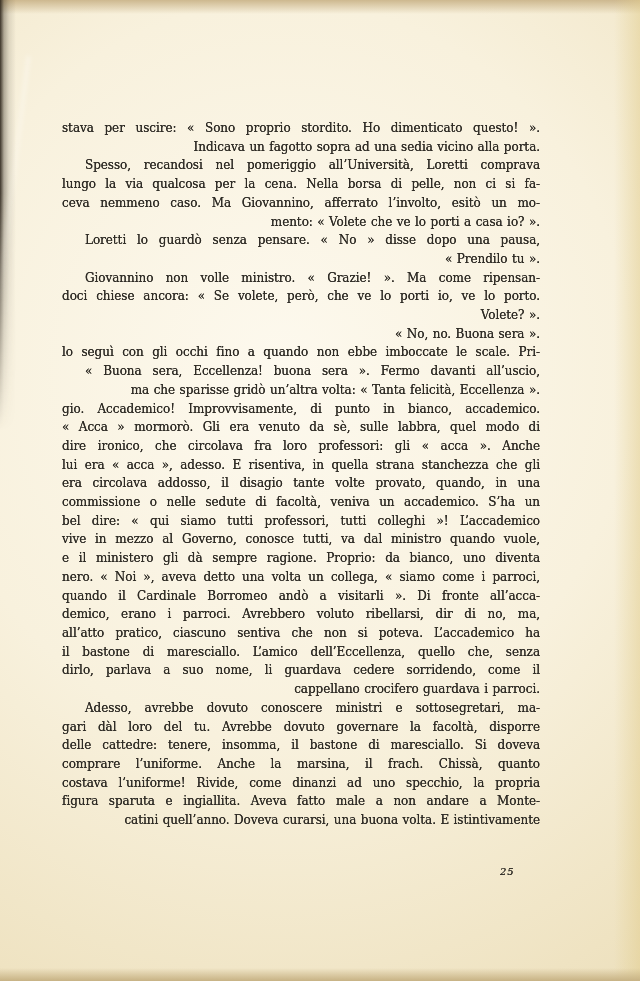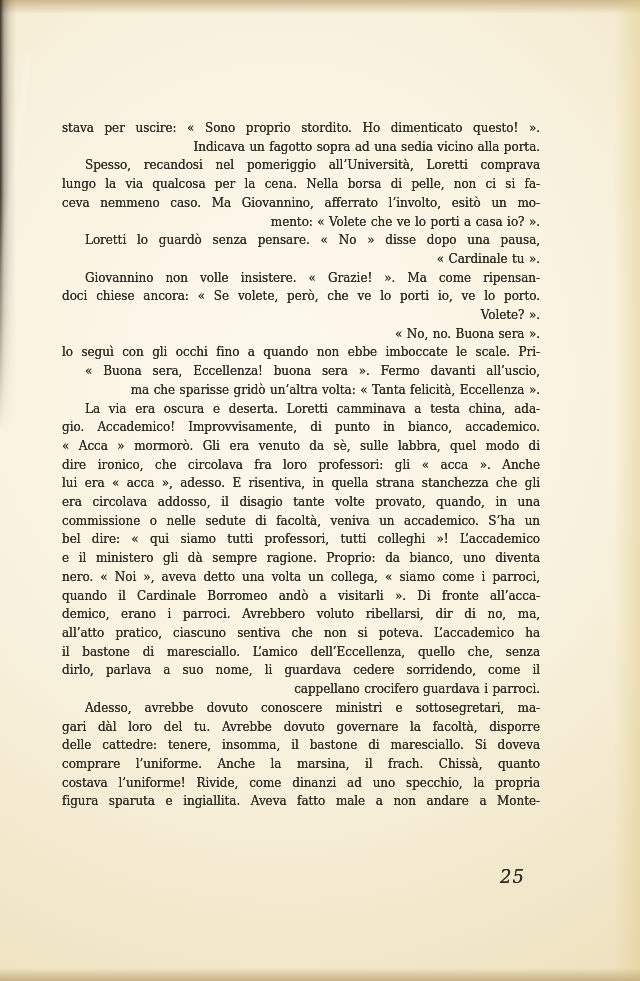--- a/index.html
+++ b/index.html
@@ -82,21 +82,21 @@
     text-align: justify;
     text-align-last: justify;
   }
   .line.indent { text-indent: 23px; }
 
   .page-number {
     position: absolute;
     left: 500px;
     top: 866px;
     width: 40px;
-    font-size: 18px;
+    font-size: 10px;
     font-style: italic;
     letter-spacing: 1px;
     text-align: left;
     text-shadow: 0 0 0.4px currentColor;
   }
 </style>
 </head>
 <body>
 
 <div class="page">
@@ -111,59 +111,60 @@
         <div class="line">Indicava un fagotto sopra ad una sedia vicino alla porta.</div>
       </div>
       <div class="para">
         <div class="line just indent">Spesso, recandosi nel pomeriggio all’Università, Loretti comprava</div>
         <div class="line just">lungo la via qualcosa per la cena. Nella borsa di pelle, non ci si fa-</div>
         <div class="line just">ceva nemmeno caso. Ma Giovannino, afferrato l’involto, esitò un mo-</div>
         <div class="line">mento: « Volete che ve lo porti a casa io? ».</div>
       </div>
       <div class="para">
         <div class="line just indent">Loretti lo guardò senza pensare. « No » disse dopo una pausa,</div>
-        <div class="line">« Cardinale tu ».</div>
+        <div class="line">« Prendilo tu ».</div>
       </div>
       <div class="para">
-        <div class="line just indent">Giovannino non volle insistere. « Grazie! ». Ma come ripensan-</div>
+        <div class="line just indent">Giovannino non volle ministro. « Grazie! ». Ma come ripensan-</div>
         <div class="line just">doci chiese ancora: « Se volete, però, che ve lo porti io, ve lo porto.</div>
         <div class="line">Volete? ».</div>
       </div>
       <div class="para">
         <div class="line indent">« No, no. Buona sera ».</div>
       </div>
       <div class="para">
         <div class="line just">lo seguì con gli occhi fino a quando non ebbe imboccate le scale. Pri-</div>
         <div class="line just indent">« Buona sera, Eccellenza! buona sera ». Fermo davanti all’uscio,</div>
         <div class="line">ma che sparisse gridò un’altra volta: « Tanta felicità, Eccellenza ».</div>
       </div>
       <div class="para">
-        <div class="line just indent">La via era oscura e deserta. Loretti camminava a testa china, ada-</div>
         <div class="line just">gio. Accademico! Improvvisamente, di punto in bianco, accademico.</div>
         <div class="line just">« Acca » mormorò. Gli era venuto da sè, sulle labbra, quel modo di</div>
         <div class="line just">dire ironico, che circolava fra loro professori: gli « acca ». Anche</div>
         <div class="line just">lui era « acca », adesso. E risentiva, in quella strana stanchezza che gli</div>
         <div class="line just">era circolava addosso, il disagio tante volte provato, quando, in una</div>
         <div class="line just">commissione o nelle sedute di facoltà, veniva un accademico. S’ha un</div>
         <div class="line just">bel dire: « qui siamo tutti professori, tutti colleghi »! L’accademico</div>
+        <div class="line just">vive in mezzo al Governo, conosce tutti, va dal ministro quando vuole,</div>
         <div class="line just">e il ministero gli dà sempre ragione. Proprio: da bianco, uno diventa</div>
         <div class="line just">nero. « Noi », aveva detto una volta un collega, « siamo come i parroci,</div>
         <div class="line just">quando il Cardinale Borromeo andò a visitarli ». Di fronte all’acca-</div>
         <div class="line just">demico, erano i parroci. Avrebbero voluto ribellarsi, dir di no, ma,</div>
         <div class="line just">all’atto pratico, ciascuno sentiva che non si poteva. L’accademico ha</div>
         <div class="line just">il bastone di maresciallo. L’amico dell’Eccellenza, quello che, senza</div>
         <div class="line just">dirlo, parlava a suo nome, li guardava cedere sorridendo, come il</div>
         <div class="line">cappellano crocifero guardava i parroci.</div>
       </div>
       <div class="para">
         <div class="line just indent">Adesso, avrebbe dovuto conoscere ministri e sottosegretari, ma-</div>
         <div class="line just">gari dàl loro del tu. Avrebbe dovuto governare la facoltà, disporre</div>
         <div class="line just">delle cattedre: tenere, insomma, il bastone di maresciallo. Si doveva</div>
         <div class="line just">comprare l’uniforme. Anche la marsina, il frach. Chissà, quanto</div>
         <div class="line just">costava l’uniforme! Rivide, come dinanzi ad uno specchio, la propria</div>
         <div class="line just">figura sparuta e ingiallita. Aveva fatto male a non andare a Monte-</div>
+        <div class="line">catini quell’anno. Doveva curarsi, una buona volta. E istintivamente</div>
       </div>
     </div>
 
   <div class="page-number">25</div>
 
   <div class="shade-bottom"></div>
 </div>
 
 </body></html>

